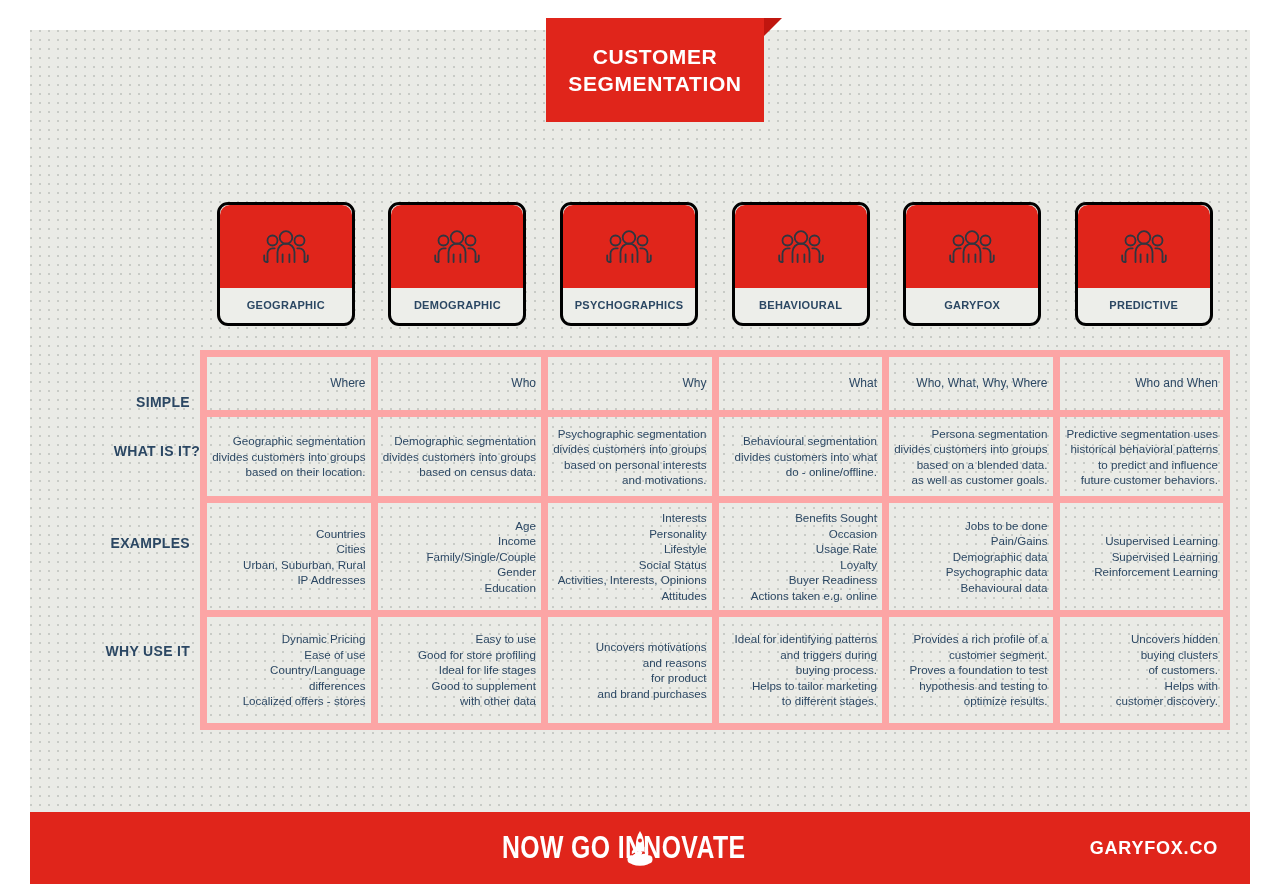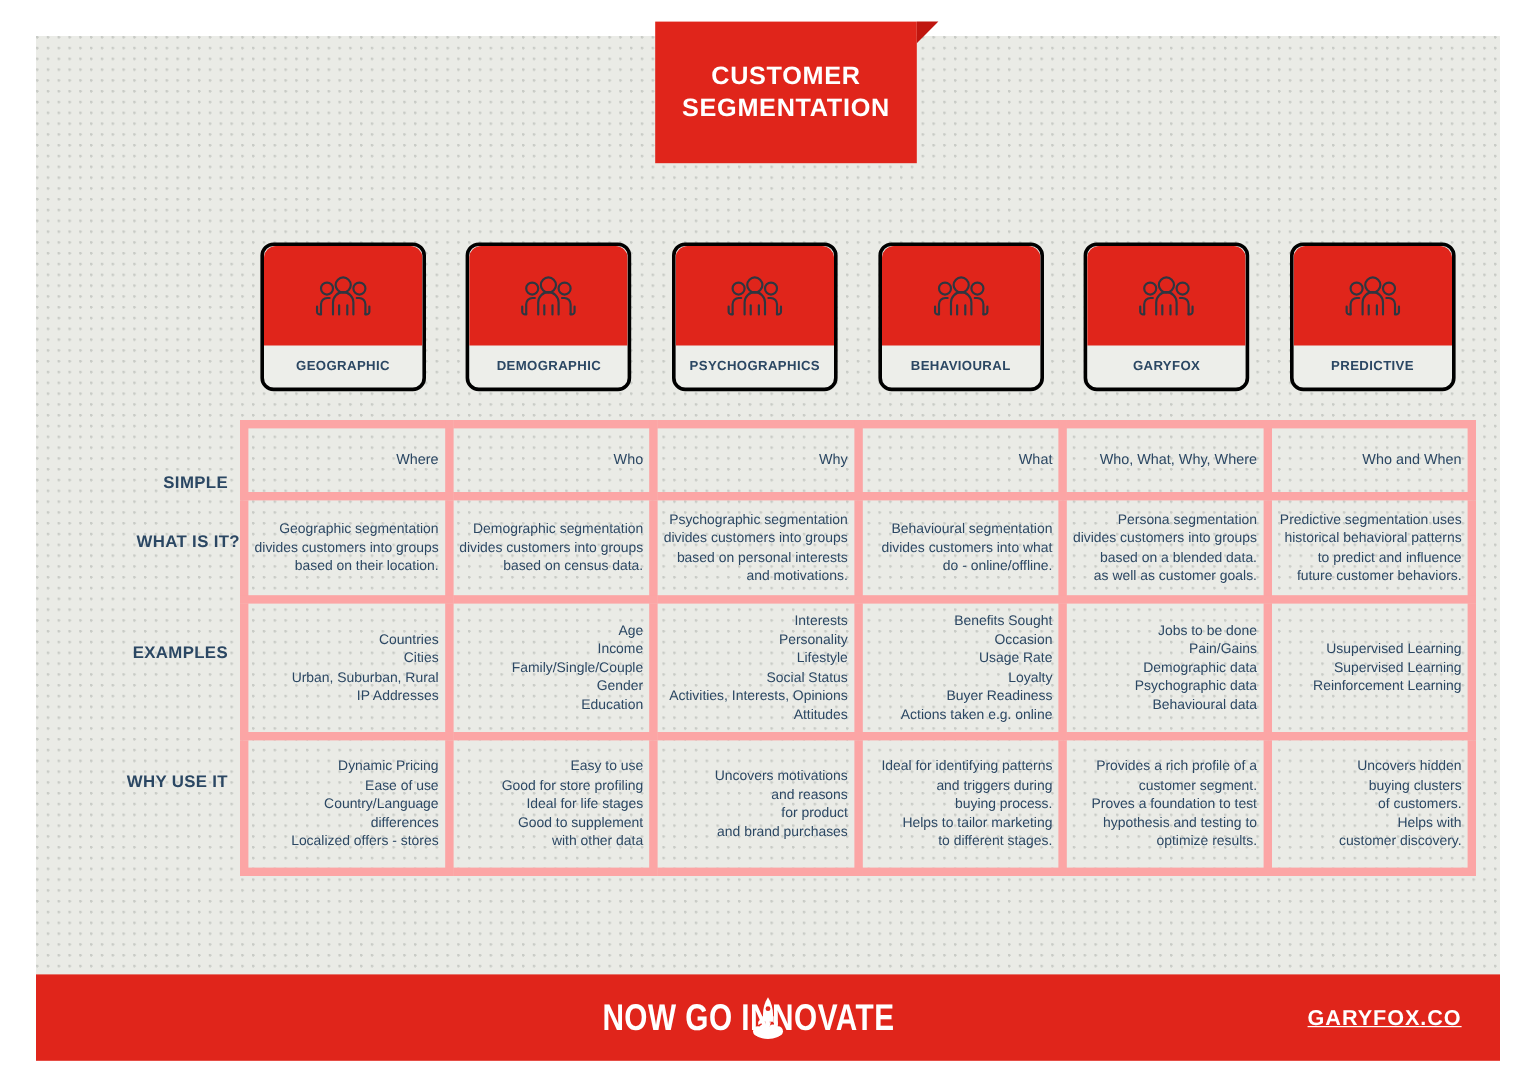--- a/index.html
+++ b/index.html
@@ -32,21 +32,21 @@
       radial-gradient(circle at 1px 1px, rgba(150,155,150,0.40) 1px, transparent 1.3px);
     background-size: 9px 9px;
   }
 
   
   #title-banner {
     position: absolute;
     left: 546px;
     top: 18px;
     width: 218px;
-    height: 118px;
+    height: 104px;
     background: #e0251b;
     display: flex;
     flex-direction: column;
     align-items: center;
     justify-content: center;
     z-index: 6;
   }
   #title-banner .tl {
     color: #ffffff;
     font-size: 21px;
@@ -190,21 +190,20 @@
     align-items: center;
     pointer-events: none;
   }
   #footer-right {
     position: absolute;
     right: 32px;
     color: #ffffff;
     font-size: 18px;
     font-weight: bold;
     letter-spacing: 0.8px;
-    text-decoration: underline;
   }
   .cell-lines { white-space: pre-line; }
 </style>
 </head>
 <body>
 
 <div id="canvas">
 
   <div id="board"></div>
 

